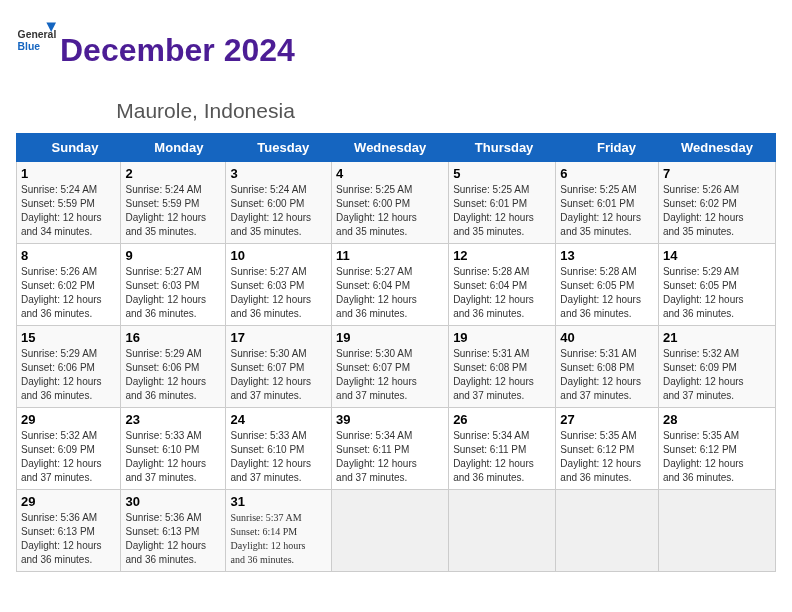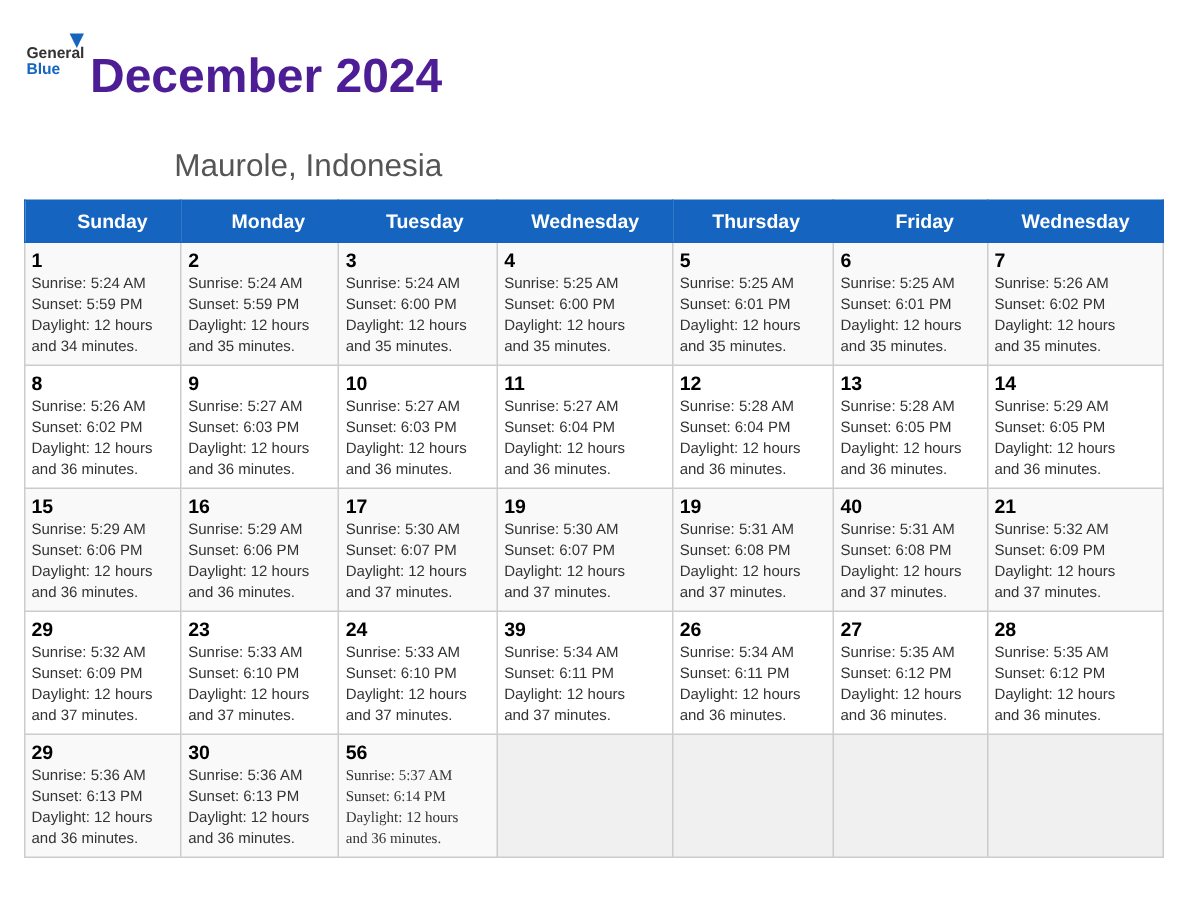--- a/index.html
+++ b/index.html
@@ -326,21 +326,21 @@
 and 36 minutes.</div>
         </td>
         <td>
           <span class="day-num">30</span>
           <div class="day-info" style="white-space: pre-line;">Sunrise: 5:36 AM
 Sunset: 6:13 PM
 Daylight: 12 hours
 and 36 minutes.</div>
         </td>
         <td>
-          <span class="day-num">56</span>
+          <span class="day-num">31</span>
           <div class="day-info" style="white-space: pre-line; font-family: Liberation Serif, serif;">Sunrise: 5:37 AM
 Sunset: 6:14 PM
 Daylight: 12 hours
 and 36 minutes.</div>
         </td>
         <td class="empty-cell"></td>
         <td class="empty-cell"></td>
         <td class="empty-cell"></td>
         <td class="empty-cell"></td>
       </tr>

